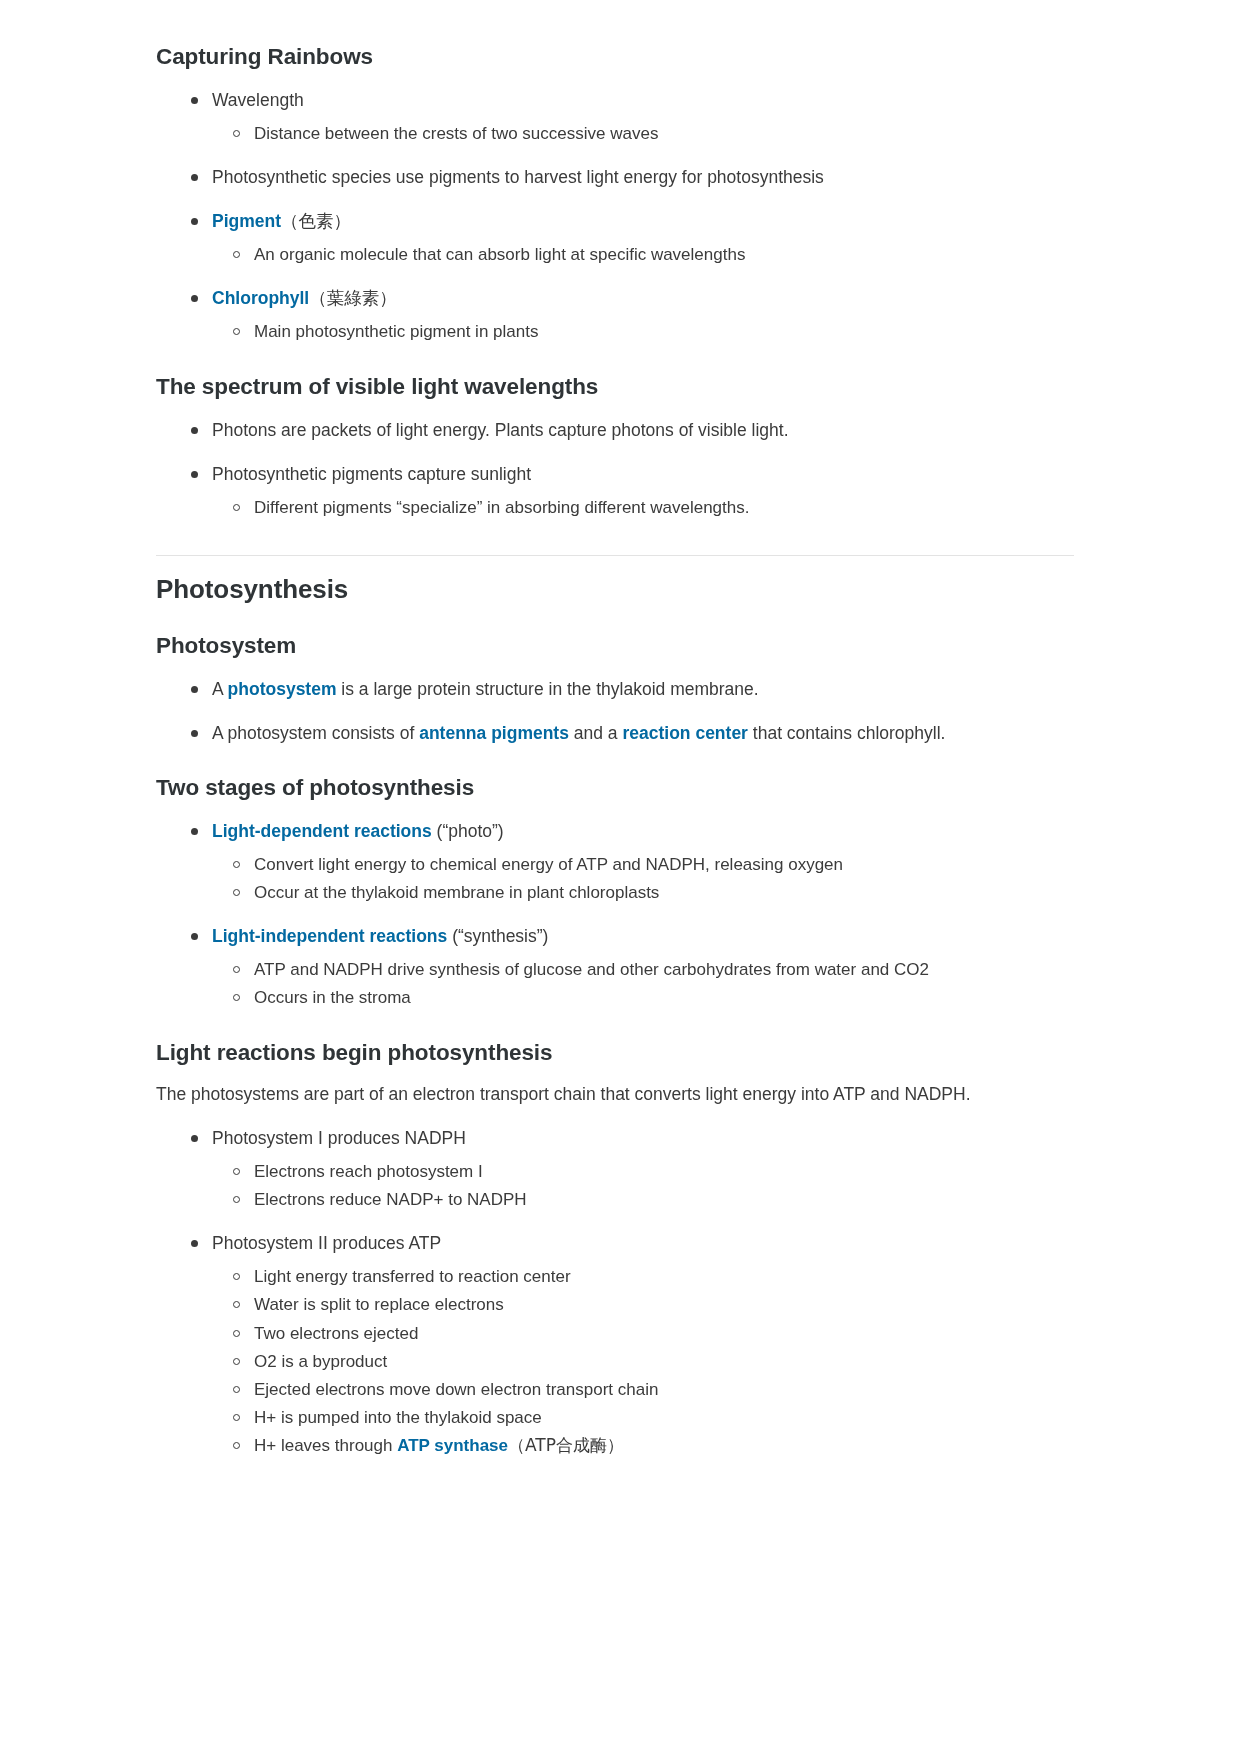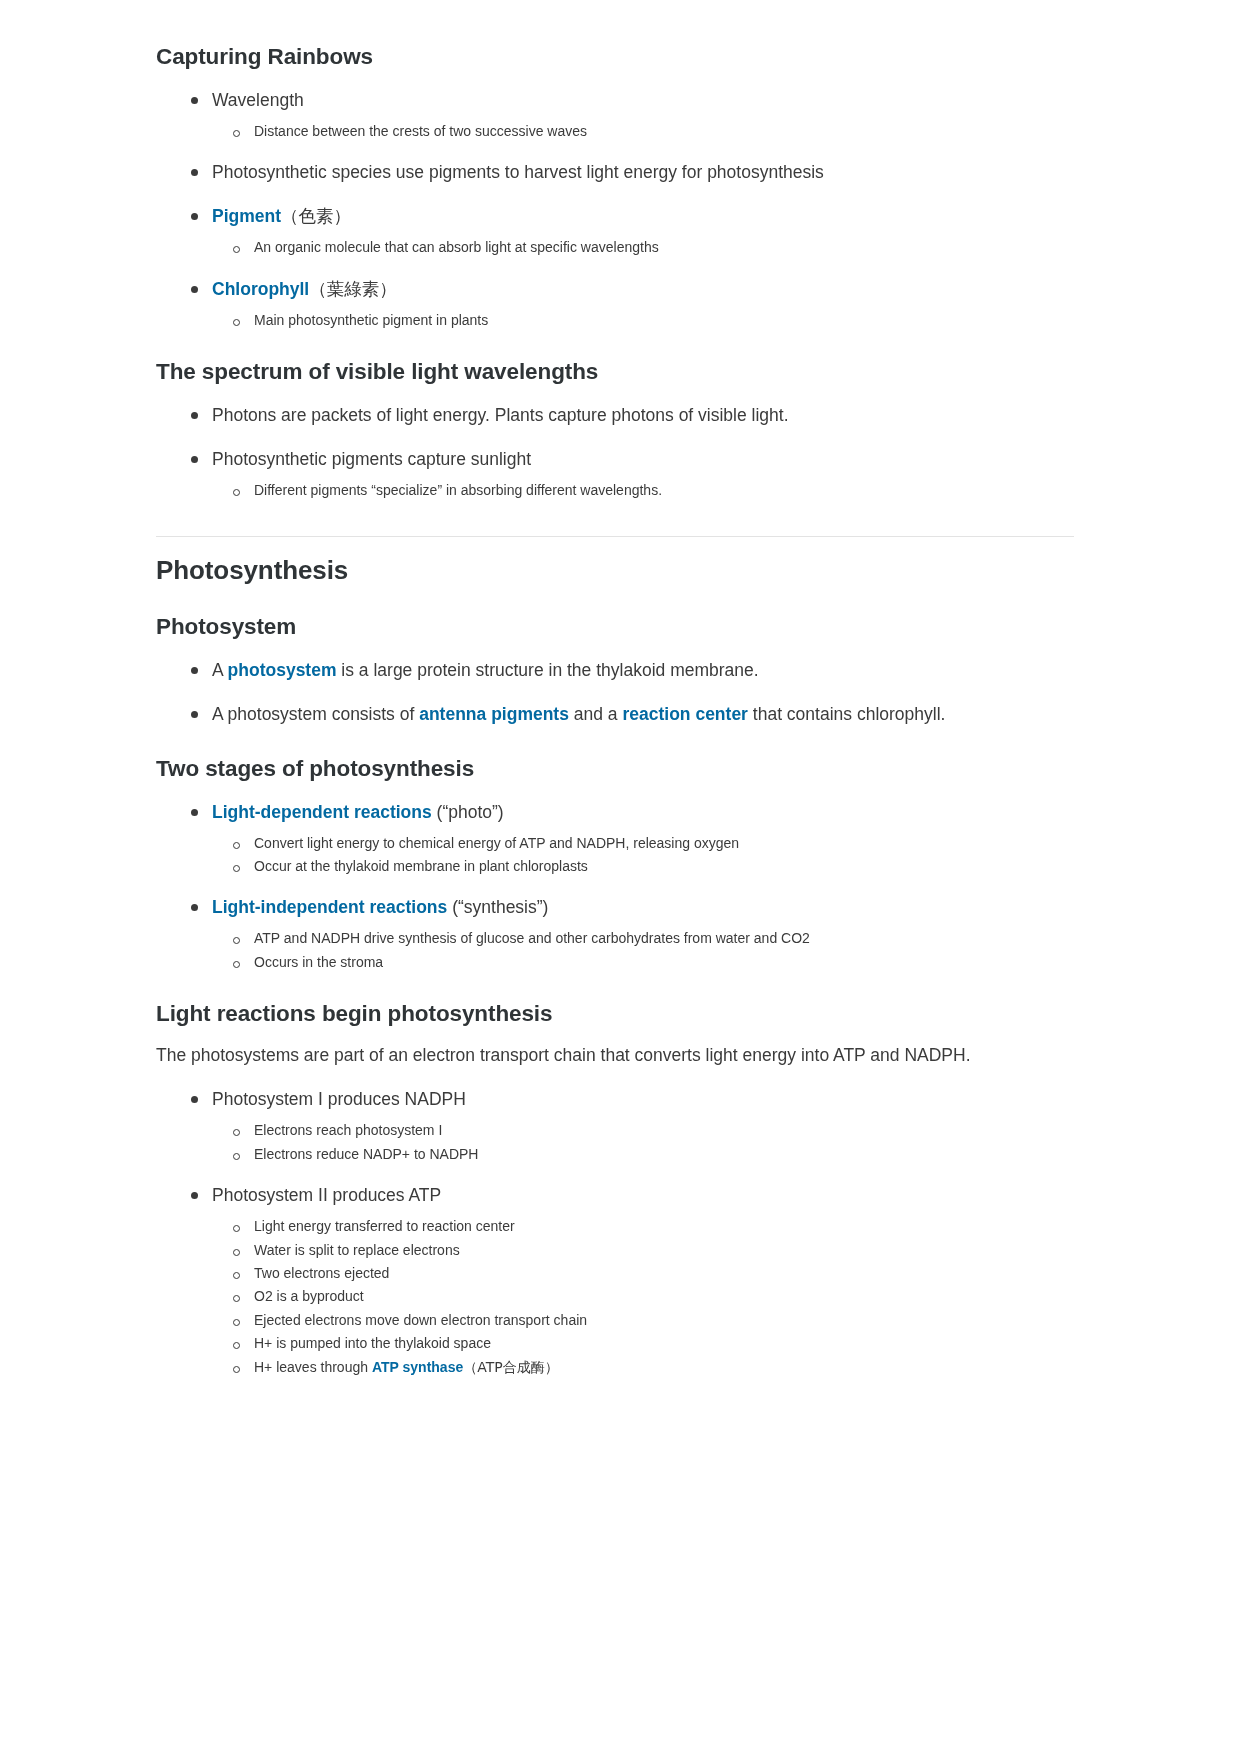--- a/index.html
+++ b/index.html
@@ -71,21 +71,21 @@
     border-radius: 50%;
     background: #3b3b3b;
   }
   ul.lvl2 {
     list-style: none;
     margin: 6px 0 6px 0;
     padding: 0 0 0 14px;
   }
   ul.lvl2 > li {
     position: relative;
-    font-size: 14px;
+    font-size: 17px;
     line-height: 1.6;
     padding-left: 28px;
     margin: 0 0 3px 0;
     color: #3b3b3b;
   }
   ul.lvl2 > li::before {
     content: "";
     position: absolute;
     left: 7px;
     top: 10px;

